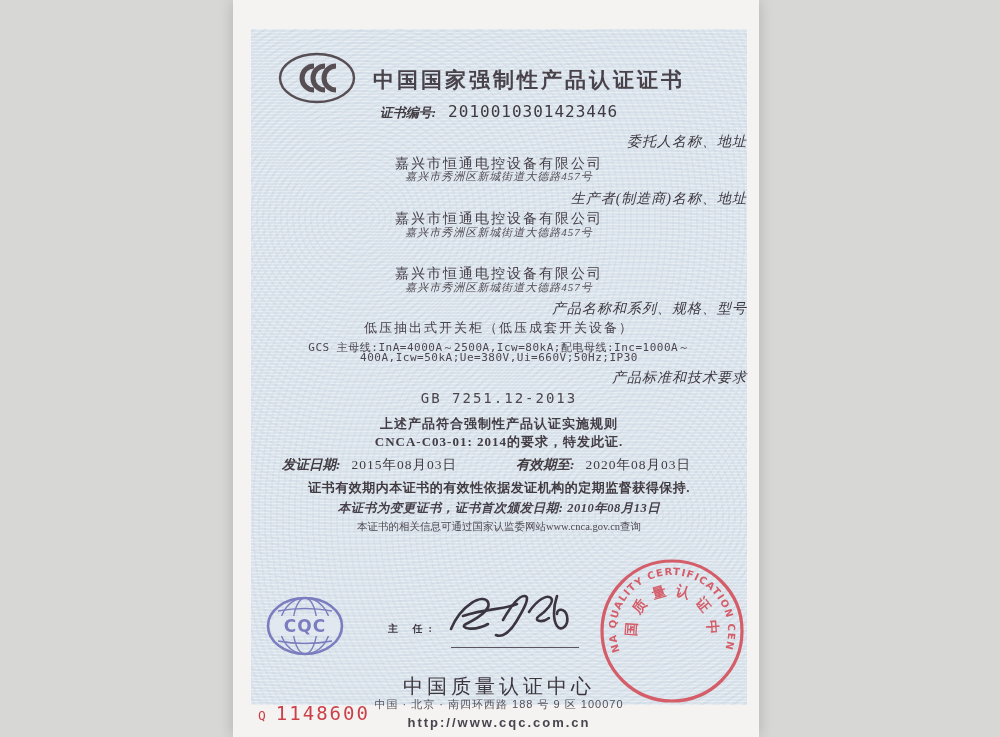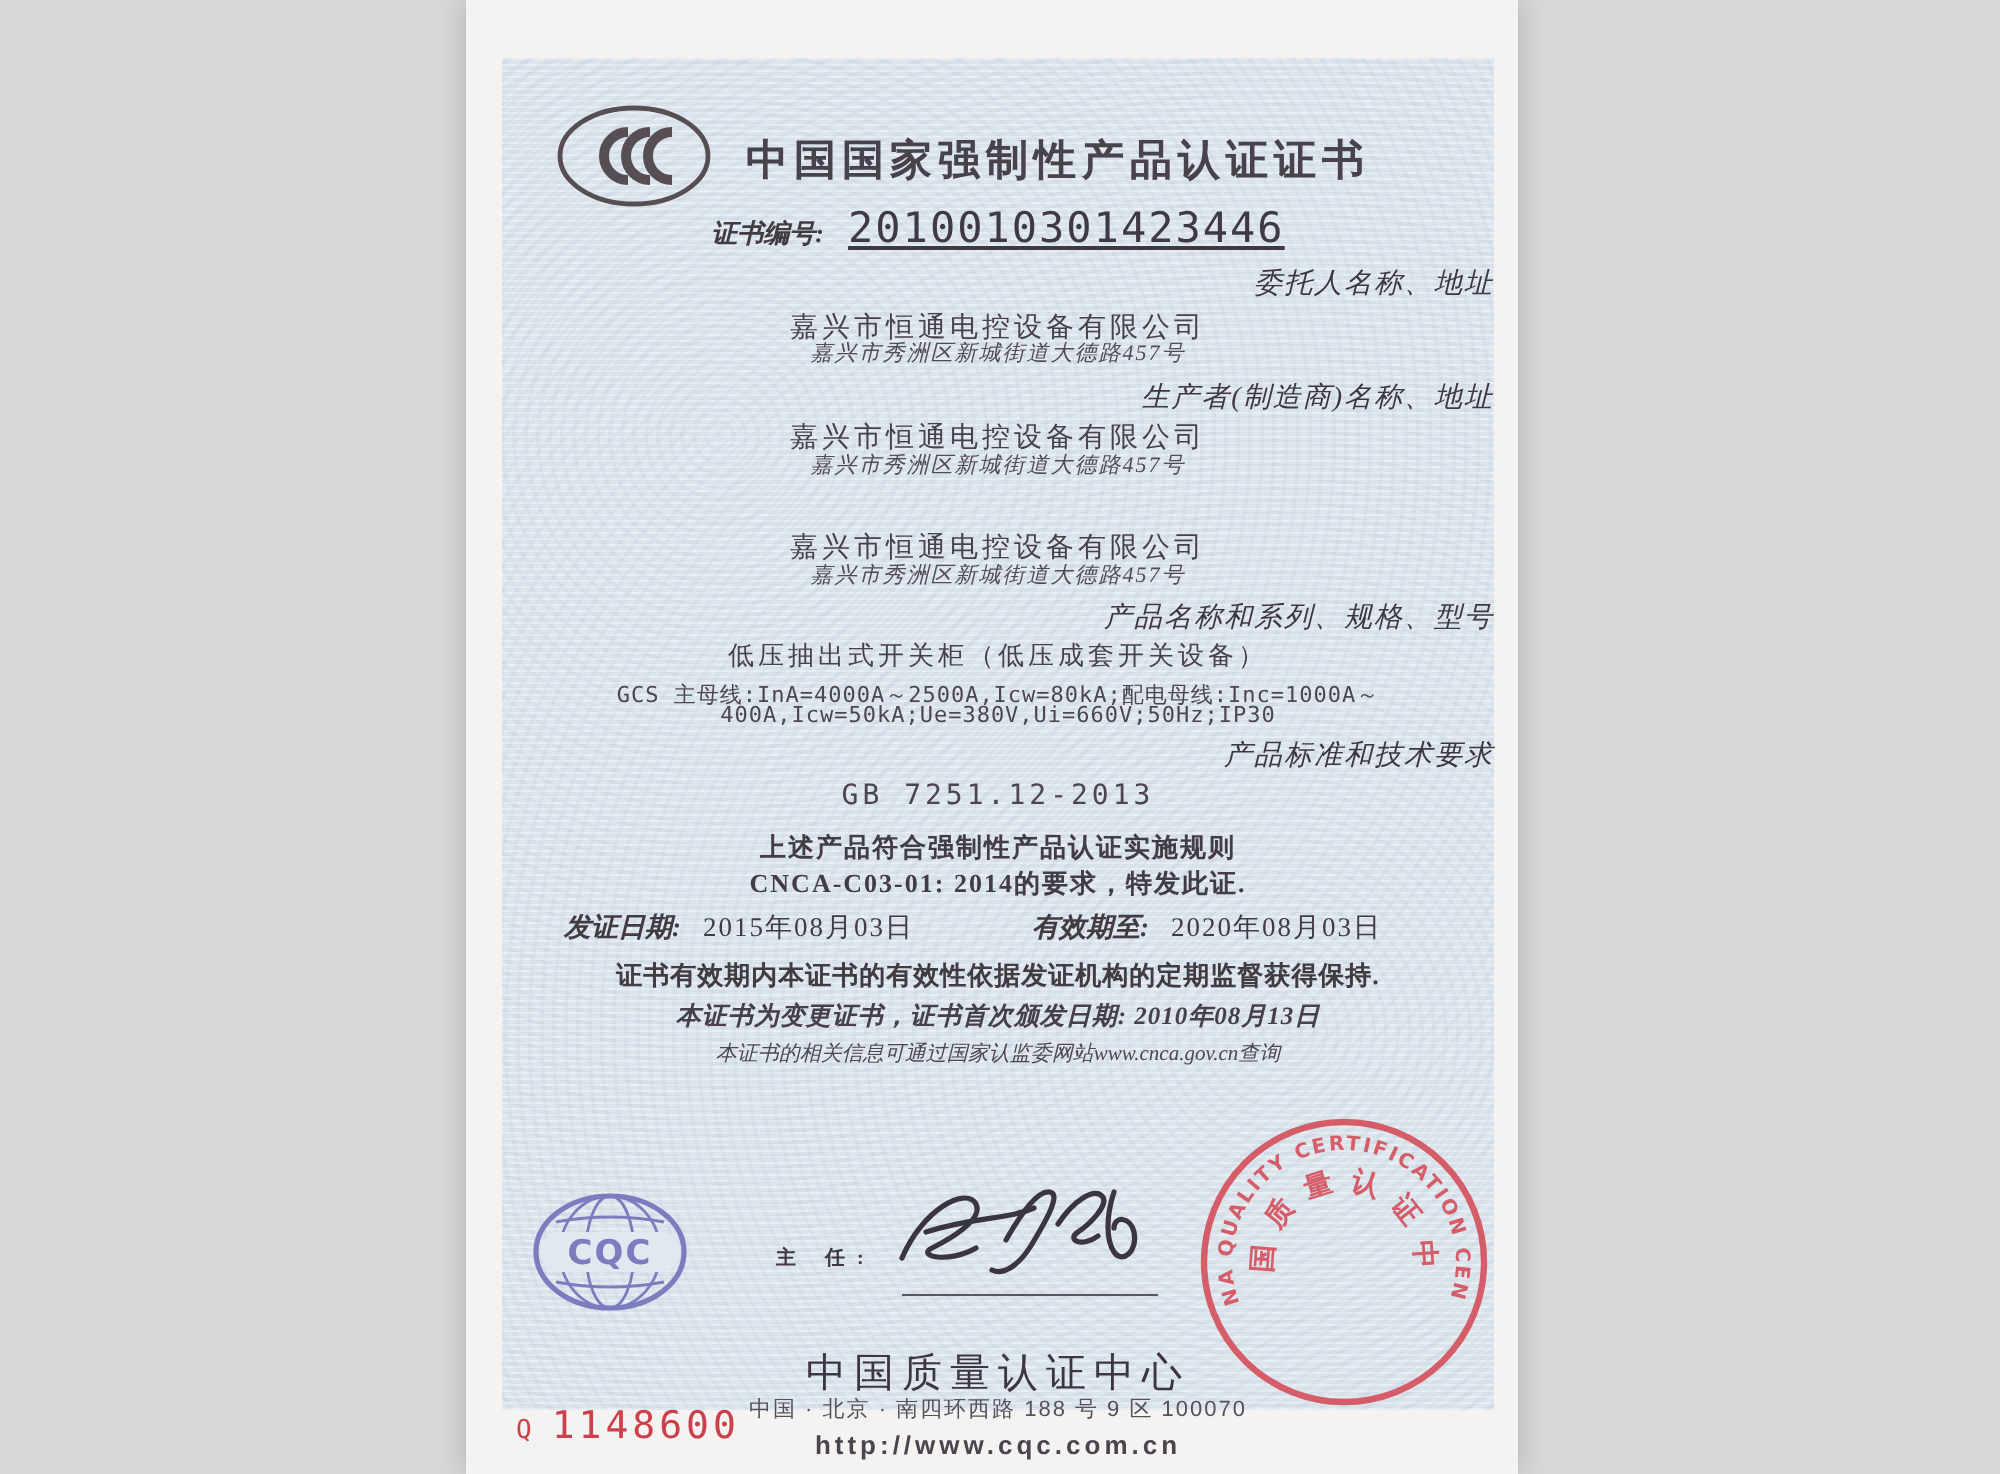--- a/index.html
+++ b/index.html
@@ -23,28 +23,28 @@
       repeating-linear-gradient(0deg, rgba(255,255,255,.35) 0 1px, rgba(0,0,0,0) 1px 3px),
       #dde5ec;
   }
   .line{position:absolute;left:0;right:0;text-align:center;white-space:nowrap;}
   .sec-label{font-weight:normal;font-style:italic;font-size:14px;color:#3d3740;letter-spacing:1px;text-align:right;}
   .name{font-size:14px;letter-spacing:2px;color:#47414a;}
   .addr{font-size:11px;font-style:italic;color:#524c54;letter-spacing:1px;}
   .mono{font-family:"DejaVu Sans Mono", monospace;}
   .title{font-size:21px;font-weight:bold;letter-spacing:3px;color:#48424b;}
   .certno-label{font-weight:bold;font-style:italic;font-size:13px;}
-  .certno{font-size:21px;letter-spacing:1px;color:#3f3a42;text-decoration:underline;}
+  .certno{font-size:16px;letter-spacing:1px;color:#3f3a42;}
   .spec{font-size:11px;color:#4c4650;letter-spacing:.5px;}
   .stmt{font-size:13px;font-weight:bold;color:#423c45;letter-spacing:1px;}
   .datelabel{font-weight:bold;font-style:italic;font-size:13.5px;}
   .dateval{font-size:13.5px;letter-spacing:1px;}
   .note-bold{font-size:13px;font-weight:bold;letter-spacing:.5px;}
   .note{font-size:12.5px;font-weight:bold;font-style:italic;letter-spacing:.5px;color:#46404a;}
-  .note-small{font-size:10.5px;font-style:italic;color:#4d4750;}
+  .note-small{font-size:10.5px;color:#4d4750;}
   .org-name{font-size:20px;letter-spacing:4px;color:#3c363f;font-family:"Liberation Sans", sans-serif;}
   .org-addr{font-size:11px;color:#55505a;font-family:"Liberation Sans", sans-serif;letter-spacing:1px;}
   .org-url{font-size:13px;font-weight:bold;color:#4a444e;font-family:"Liberation Sans", sans-serif;letter-spacing:2px;}
   .director{font-size:10px;font-weight:bold;letter-spacing:6px;color:#3e3841;}
   .sig-line{position:absolute;height:0;border-bottom:1.5px solid #5a555e;}
   .serial{position:absolute;left:25px;top:702px;color:#cb4049;font-family:"DejaVu Sans Mono", monospace;}
   .serial .q{font-size:13px;margin-right:10px;}
   .serial .num{font-size:19px;letter-spacing:2px;}
   svg{display:block;}
 </style>

